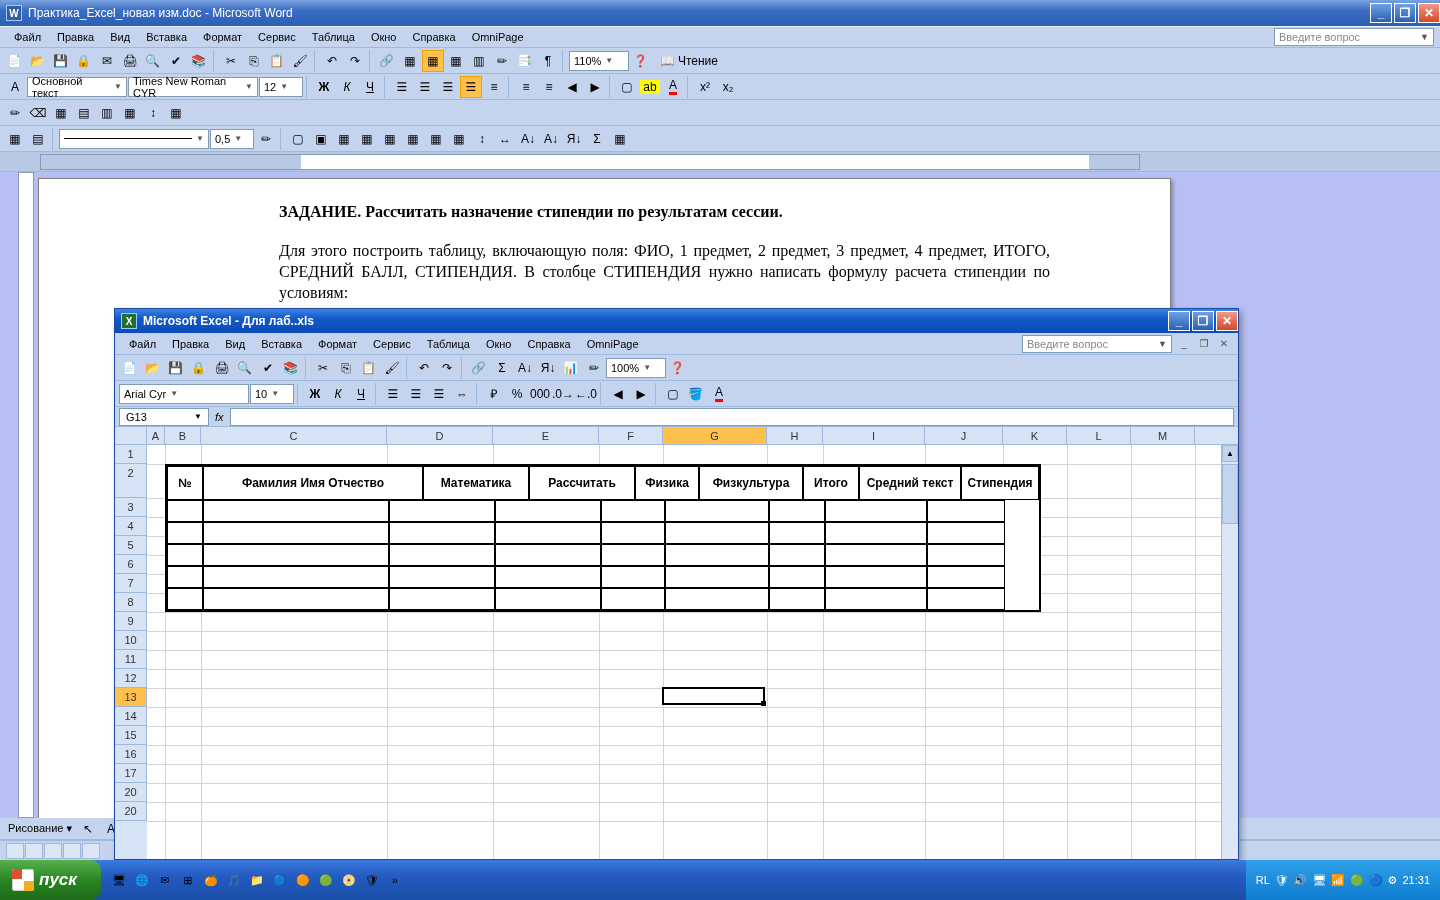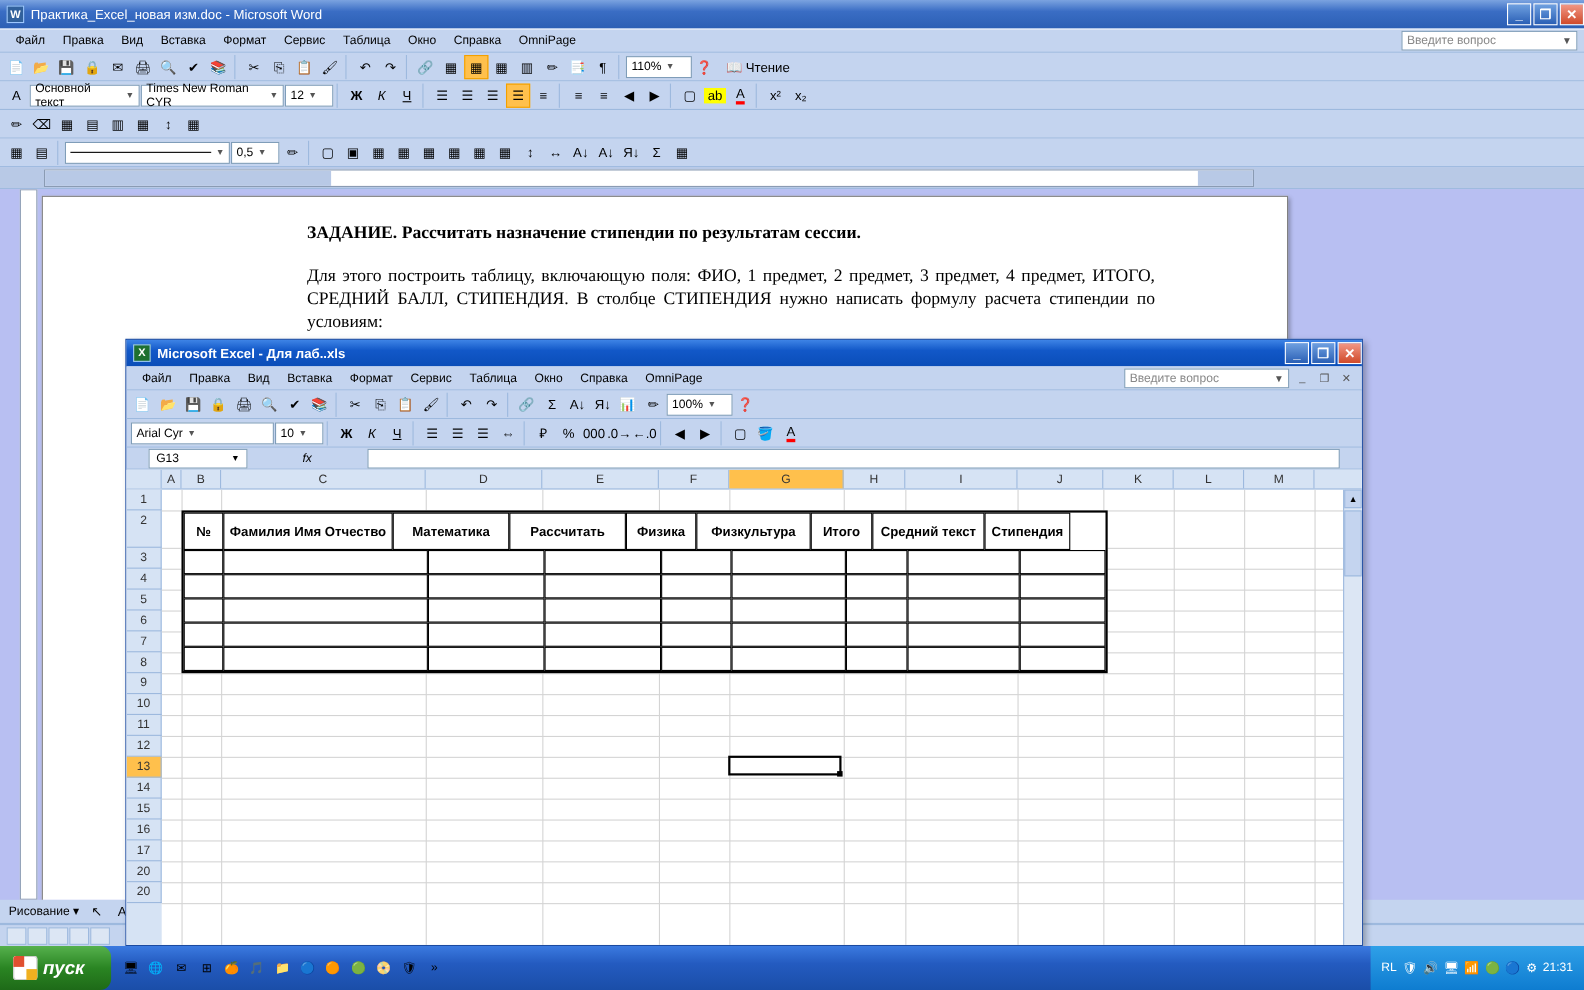--- a/index.html
+++ b/index.html
@@ -44,21 +44,21 @@
 
 .excel-window { position:absolute; left:114px; top:308px; width:1125px; height:552px; background:#c4d4ef; border:1px solid #1b4aa0; box-shadow:3px 3px 6px rgba(0,0,0,.3); display:flex; flex-direction:column; }
 .excel-title { height:24px; background:linear-gradient(#3e84e6,#1258c8 40%,#0a4db8); display:flex; align-items:center; color:#fff; font-size:12px; padding-left:6px; font-weight:bold; }
 .excel-title .icon { width:16px; height:16px; background:#1e7030; border:1px solid #9ec8ff; margin-right:6px; display:inline-flex; align-items:center; justify-content:center; font-weight:bold; color:#fff; font-size:10px; }
 
 .excel-menu { height:22px; background:#c4d4ef; display:flex; align-items:center; padding:0 6px; border-bottom:1px solid #9db9de; }
 .excel-menu .mitem { padding:3px 8px; cursor:default; }
 .excel-menu .right-controls { margin-left:auto; display:flex; align-items:center; gap:4px; }
 .excel-menu .mdi-btn { width:16px; height:14px; font-size:10px; color:#555; display:flex; align-items:center; justify-content:center; cursor:default; }
 
-.excel-name-fx { height:20px; background:#c4d4ef; display:flex; align-items:center; padding:0 20px; border-bottom:1px solid #9db9de;gap:44px; }
+.excel-name-fx { height:20px; background:#c4d4ef; display:flex; align-items:center; padding:0 4px; border-bottom:1px solid #9db9de; }
 .name-box { width:90px; height:18px; background:#fff; border:1px solid #7f9db9; display:flex; align-items:center; padding:0 6px; font-size:11px; }
 .name-box .dd { margin-left:auto; font-size:8px; }
 .fx-label { margin:0 6px; font-style:italic; font-size:11px; }
 .fx-input { flex:1; height:18px; background:#fff; border:1px solid #7f9db9; }
 
 .excel-grid { flex:1; background:#fff; position:relative; overflow:hidden; display:flex; flex-direction:column; }
 .col-headers { display:flex; height:18px; background:#d6e3f4; border-bottom:1px solid #9db9de; }
 .col-headers .corner { width:32px; border-right:1px solid #9db9de; background:#d6e3f4; }
 .col-headers .ch { border-right:1px solid #9db9de; text-align:center; font-size:11px; line-height:18px; color:#333; cursor:default; }
 .col-headers .ch.sel { background:#ffc04c; }
@@ -474,21 +474,21 @@
           <div class="gridline-v" style="left: 620px;"></div>
           <div class="gridline-v" style="left: 676px;"></div>
           <div class="gridline-v" style="left: 778px;"></div>
           <div class="gridline-v" style="left: 856px;"></div>
           <div class="gridline-v" style="left: 920px;"></div>
           <div class="gridline-v" style="left: 984px;"></div>
           <div class="gridline-v" style="left: 1048px;"></div>
           <div class="data-table" style="left: 18px; top: 19px;">
             <div class="hdr-row">
               <div class="hdr-cell" style="width: 36px;">№</div>
-              <div class="hdr-cell" style="width: 154px;">Фамилия Имя Отчество</div>
+              <div class="hdr-cell" style="width: 220px;">Фамилия Имя Отчество</div>
               <div class="hdr-cell" style="width: 106px;">Математика</div>
               <div class="hdr-cell" style="width: 106px;">Рассчитать</div>
               <div class="hdr-cell" style="width: 64px;">Физика</div>
               <div class="hdr-cell" style="width: 104px; text-align: right;">Физкультура</div>
               <div class="hdr-cell" style="width: 56px;">Итого</div>
               <div class="hdr-cell" style="width: 102px;">Средний текст</div>
               <div class="hdr-cell" style="width: 78px;">Стипендия</div>
             </div>
             <div class="dr">
               <div class="dc" style="width: 36px;"></div>

